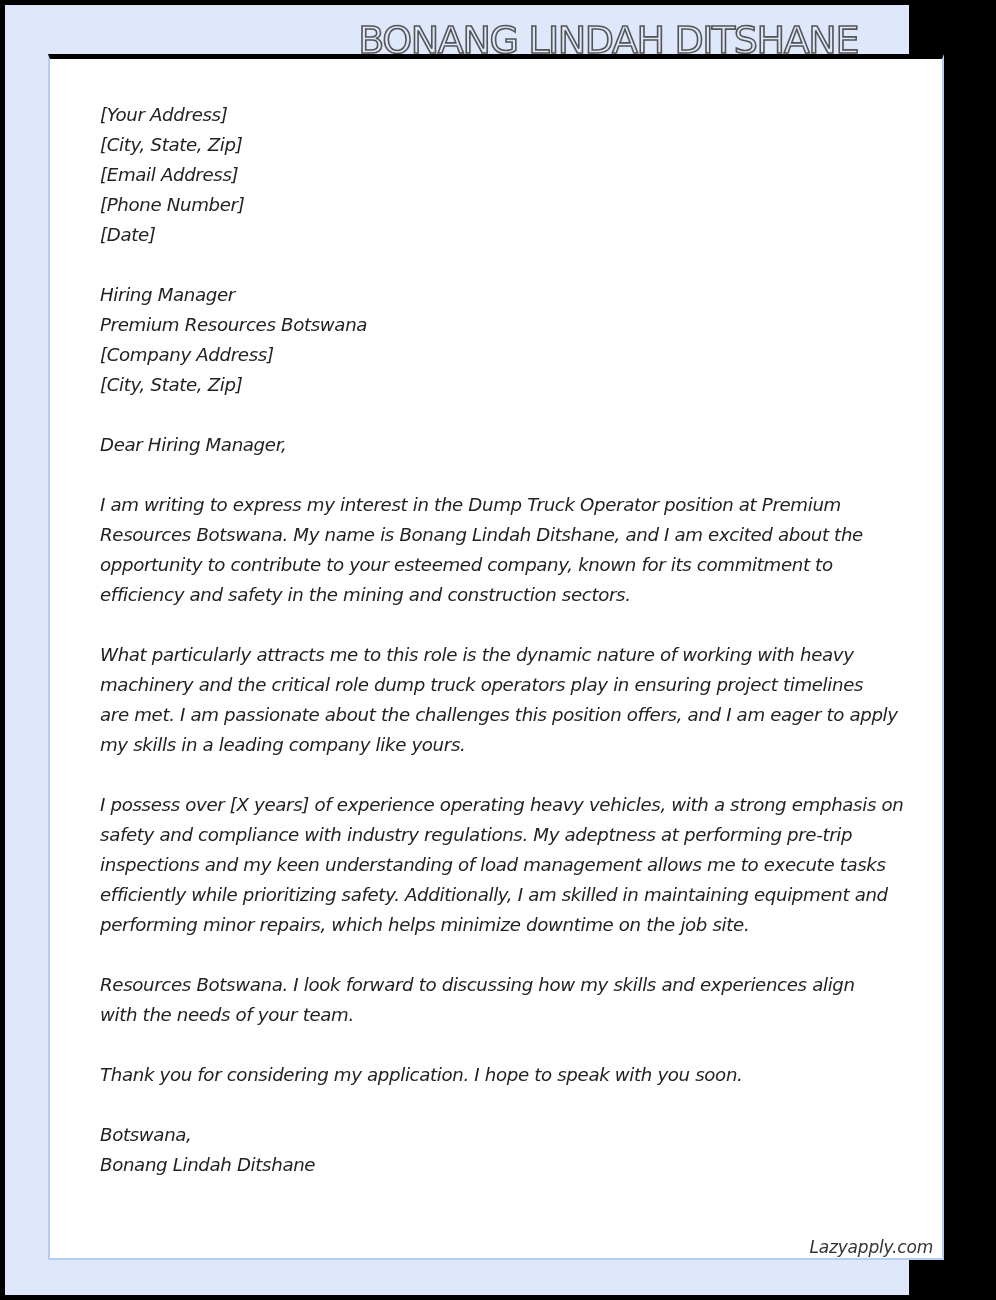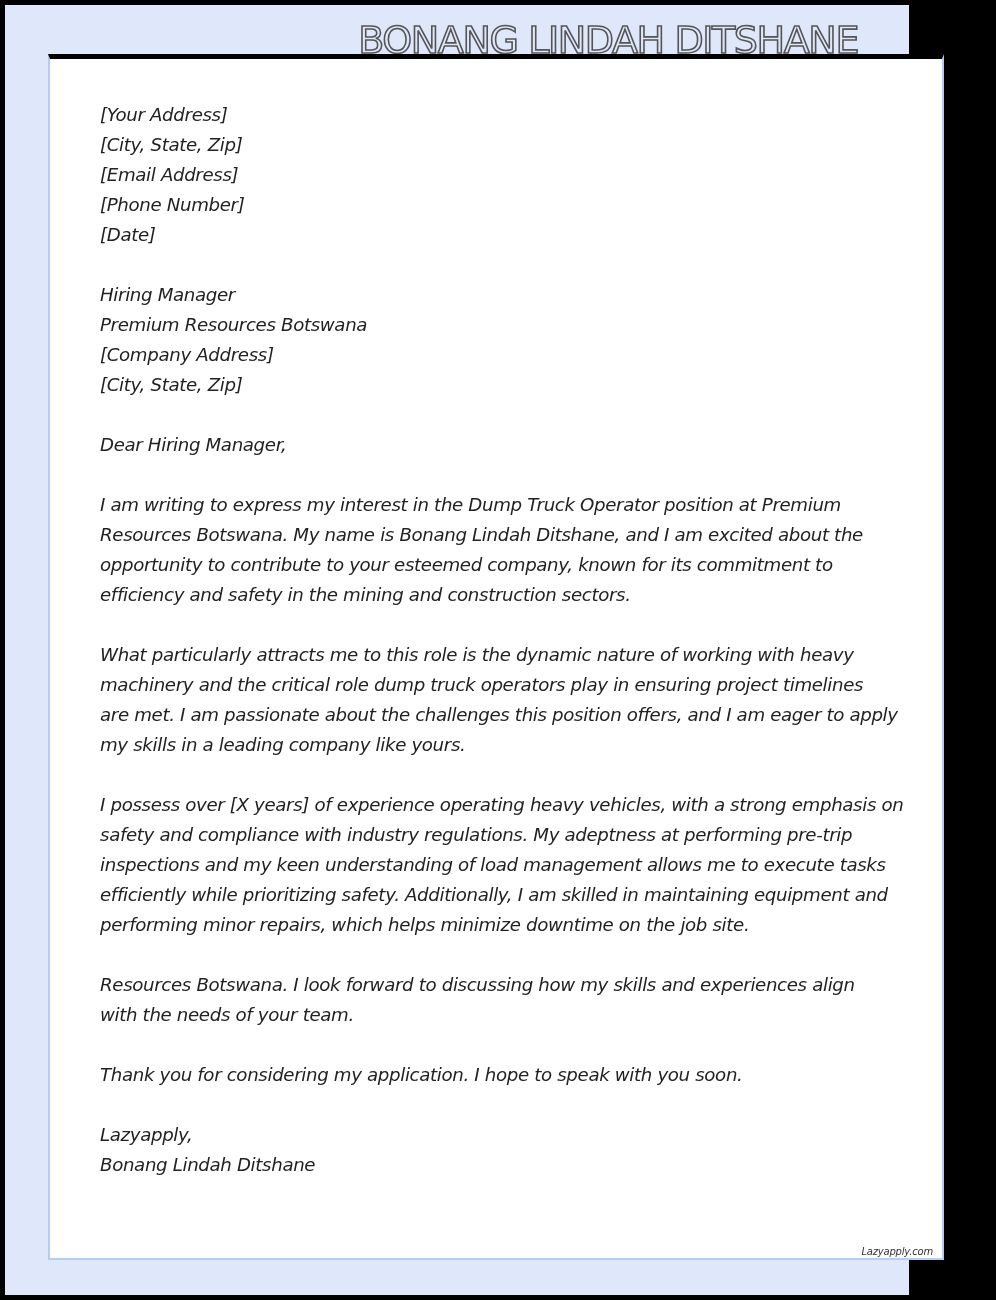--- a/index.html
+++ b/index.html
@@ -72,21 +72,21 @@
       display: block;
     }
     .date-line {
       color: #2b8be0;
       margin-top: 10px;
     }
     .footer-brand {
       position: absolute;
       right: 9px;
       bottom: 1px;
-      font-size: 10px;
+      font-size: 17px;
       color: #333;
       font-family: "DejaVu Sans", sans-serif;
       letter-spacing: -0.2px;
     }
   </style>
 </head>
 <body>
 
 <div class="frame">
   <div class="title">BONANG LINDAH DITSHANE</div>
@@ -152,20 +152,20 @@
 
       <div class="gap"></div>
 
       <div class="para">
         <span class="line">Thank you for considering my application. I hope to speak with you soon.</span>
       </div>
 
       <div class="gap"></div>
 
       <div>
-        <span class="line">Lazyapply,</span>
+        <span class="line">Botswana,</span>
         <span class="line">Bonang Lindah Ditshane</span>
       </div>
     </div>
 
     <div class="footer-brand">Lazyapply.com</div>
   </div>
 </div>
 
 </body></html>

